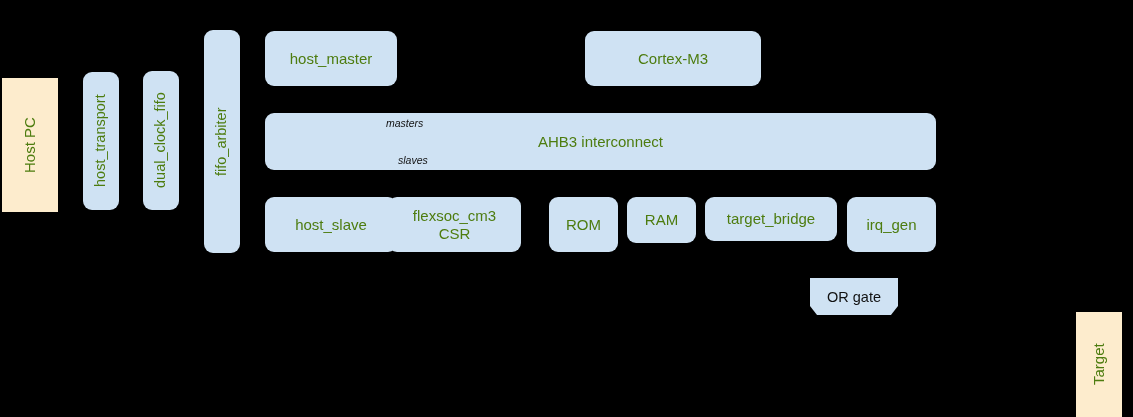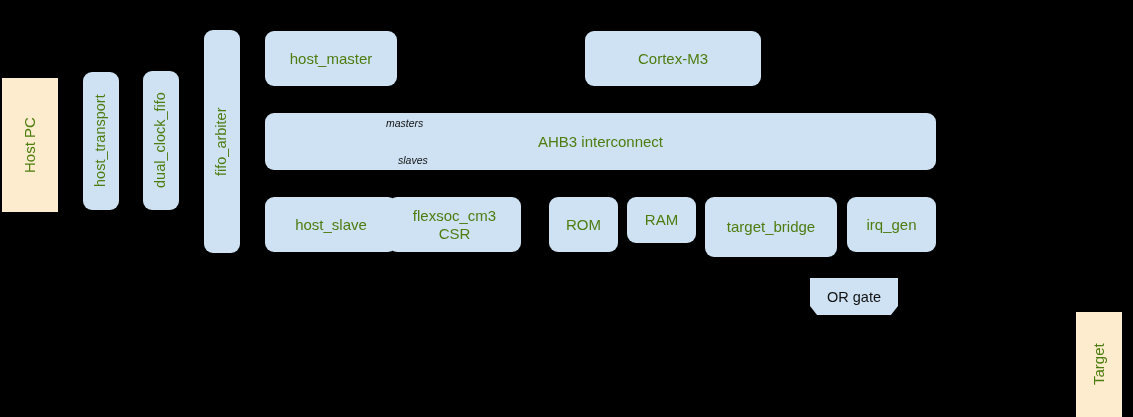--- a/index.html
+++ b/index.html
@@ -107,21 +107,21 @@
   </div>
 
   <div class="node blue fs15" style="left:549px; top:197px; width:69px; height:55px;">
     <span>ROM</span>
   </div>
 
   <div class="node blue fs15" style="left:627px; top:197px; width:69px; height:46px;">
     <span>RAM</span>
   </div>
 
-  <div class="node blue fs15" style="left:705px; top:197px; width:132px; height:60px;">
+  <div class="node blue fs15" style="left:705px; top:197px; width:132px; height:44px;">
     <span>target_bridge</span>
   </div>
 
   <div class="node blue fs15" style="left:847px; top:197px; width:89px; height:55px;">
     <span>irq_gen</span>
   </div>
 
   <div class="orgate fs14" style="left:810px; top:278px; width:88px; height:37px;">
     <span>OR gate</span>
   </div>

